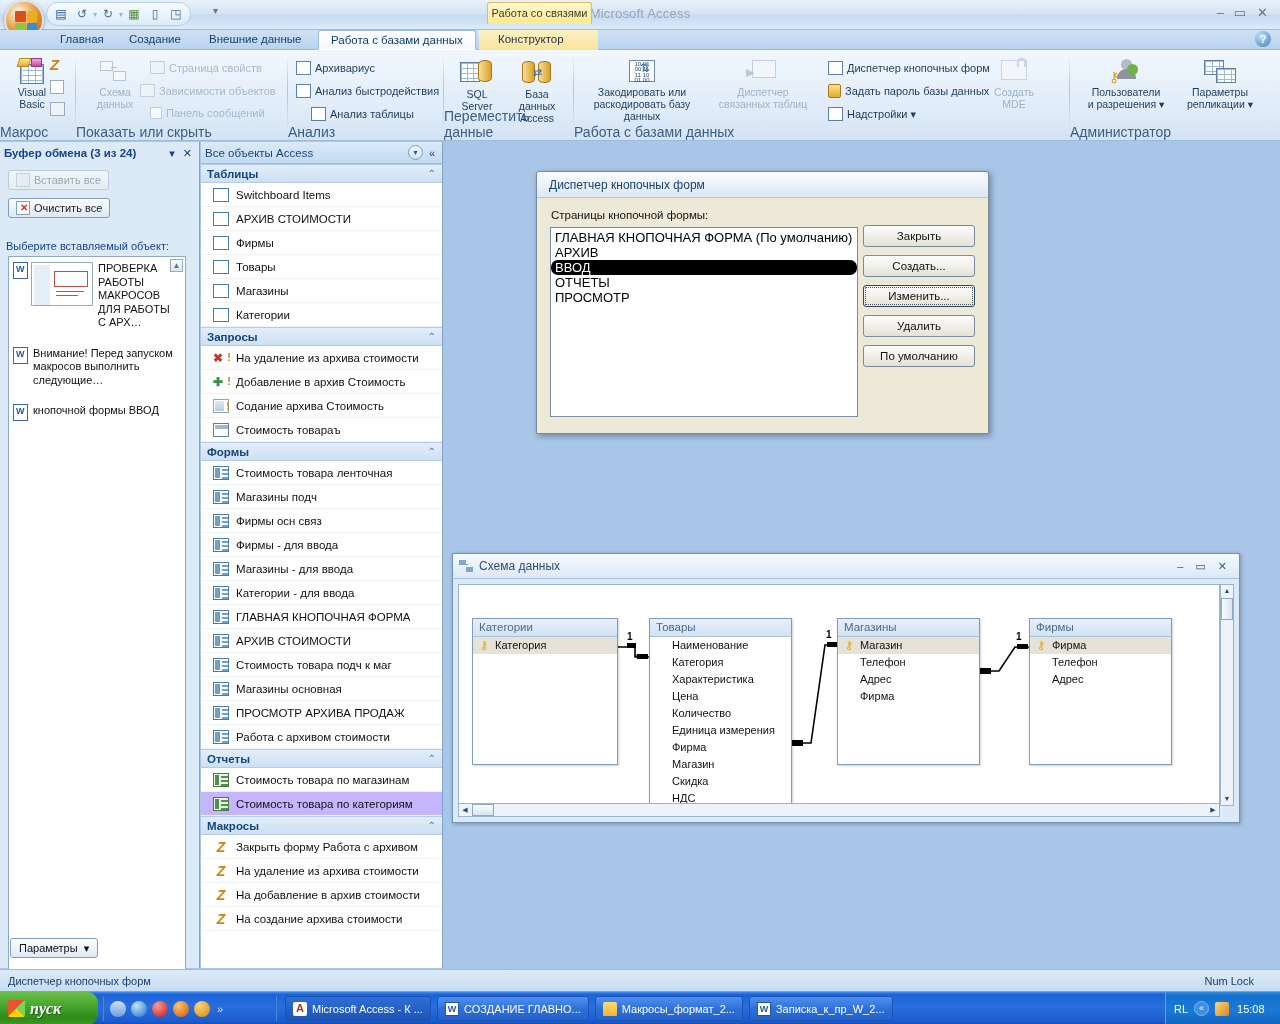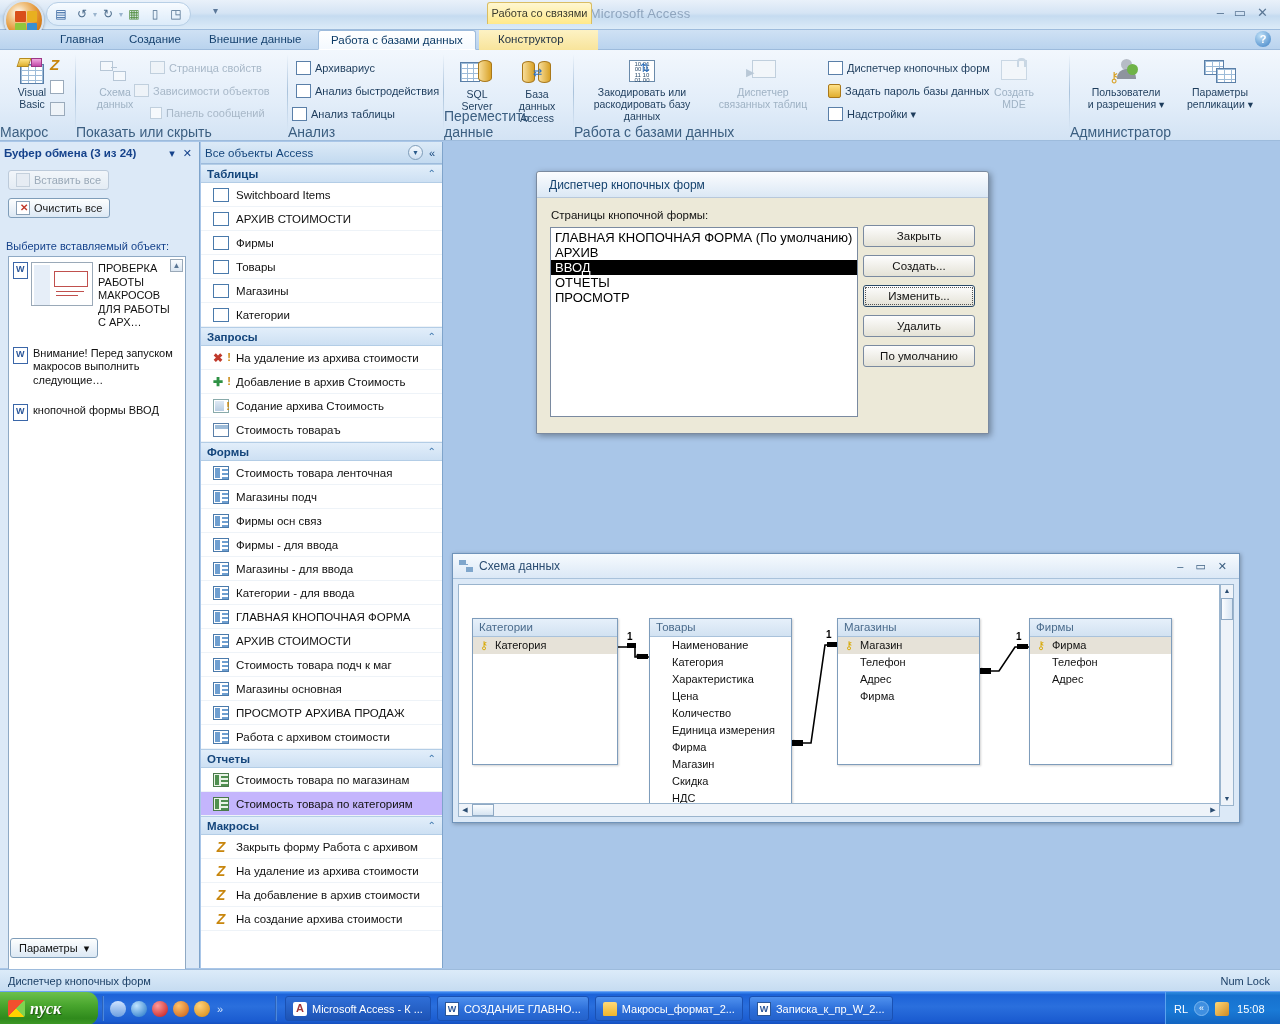--- a/index.html
+++ b/index.html
@@ -239,21 +239,21 @@
     border-bottom:1px solid #b8c8da;
     display:flex; align-items:center; padding-left:12px;
     font-size:12px; color:#16436f; border-radius:3px 3px 0 0;
   }
   .dlg-label { position:absolute; left:14px; top:37px; font-size:11.5px; color:#111; }
   .dlg-list {
     position:absolute; left:13px; top:55px; width:308px; height:190px;
     background:#fff; border:1px solid #7a8aa0; padding:2px 0 0 0; overflow:hidden;
   }
   .dlg-list .row { font-size:13px; color:#000; padding:1px 4px; cursor:pointer; line-height:13px; }
-  .dlg-list .row.sel { background:#000; color:#fff; }
+  .dlg-list .row.sel { background:#000; color:#fff;border-radius:7px; }
   .dlg-btns { position:absolute; right:13px; top:53px; width:112px; }
   .dlg-btn {
     width:112px; height:22px; margin-bottom:8px;
     border:1px solid #7a8aa0; border-radius:3px;
     background:linear-gradient(to bottom,#fdfdfd,#e4e2d6);
     font-size:11.5px; color:#111; cursor:pointer;
     display:flex; align-items:center; justify-content:center;
     font-family:"Liberation Sans",sans-serif;
   }
   .dlg-btn.focus { outline:1px dotted #555; outline-offset:-3px; border:1px solid #2a4a6a; }
@@ -314,21 +314,21 @@
   .card-inf { position:absolute; font-size:11px; font-weight:bold; color:#000; letter-spacing:-1px; }
 
   
   .statusbar {
     position:absolute; left:0; top:969px; width:1280px; height:22px;
     background:linear-gradient(to bottom,#dcebf9,#c6dcf1);
     border-top:1px solid #9dbbdc;
     display:flex; align-items:center; font-size:11px; color:#1b3f66;
   }
   .statusbar .left { padding-left:8px; flex:1; }
-  .statusbar .right { padding-right:10px; }
+  .statusbar .right { padding-right:26px; }
 
   
   .taskbar {
     position:absolute; left:0; top:991px; width:1280px; height:33px;
     background:linear-gradient(to bottom,#3f8df2 0%,#1c62d8 8%,#2a6fdd 45%,#1a5bd0 92%,#154fbd 100%);
     border-top:1px solid #6ba3f5;
   }
   .startbtn {
     position:absolute; left:0; top:0; width:98px; height:33px;
     background:linear-gradient(to bottom,#6cc04a 0%,#49a62e 40%,#2f8a1c 80%,#3f9a26 100%);
@@ -452,42 +452,42 @@
           <span style="position:absolute;left:13px;top:11px;width:13px;height:10px;border:1px solid #b6c6d6;background:#f4f8fc"></span>
           <span style="position:absolute;left:11px;top:7px;width:6px;height:1px;background:#b6c6d6"></span>
         </span>
         <span>Схема</span>
         <span>данных</span>
       </div>
       <div class="small-btn disabled" style="left:74px;top:11px">
         <span class="ico" style="width:15px;height:13px;background:#eef3f8;border:1px solid #c0cfdd"></span>
         <span>Страница свойств</span>
       </div>
-      <div class="small-btn disabled" style="left:58px;top:34px">
+      <div class="small-btn disabled" style="left:64px;top:34px">
         <span class="ico" style="width:15px;height:13px;background:#eef3f8;border:1px solid #c0cfdd"></span>
         <span>Зависимости объектов</span>
       </div>
       <div class="small-btn disabled" style="left:74px;top:57px">
         <span class="ico" style="width:12px;height:12px;background:#f6f9fc;border:1px solid #c0cfdd"></span>
         <span>Панель сообщений</span>
       </div>
       <div class="glabel">Показать или скрыть</div>
       <div class="gsep"></div>
     </div>
 
     <div class="rgroup" style="left:288px;width:156px">
       <div class="small-btn" style="left:8px;top:11px">
         <span class="ico" style="width:15px;height:14px;background:#fff;border:1px solid #5a7fa8"></span>
         <span>Архивариус</span>
       </div>
       <div class="small-btn" style="left:8px;top:34px">
         <span class="ico" style="width:15px;height:14px;background:#fff;border:1px solid #5a7fa8"></span>
         <span>Анализ быстродействия</span>
       </div>
-      <div class="small-btn" style="left:4px;top:57px">
+      <div class="small-btn" style="left:23px;top:57px">
         <span class="ico" style="width:15px;height:14px;background:#fff;border:1px solid #5a7fa8"></span>
         <span>Анализ таблицы</span>
       </div>
       <div class="glabel">Анализ</div>
       <div class="gsep"></div>
     </div>
 
     <div class="rgroup" style="left:444px;width:130px">
       <div class="big-btn" style="left:7px;top:8px;width:52px">
         <span class="ico" style="width:34px;height:30px;position:relative;display:block">

